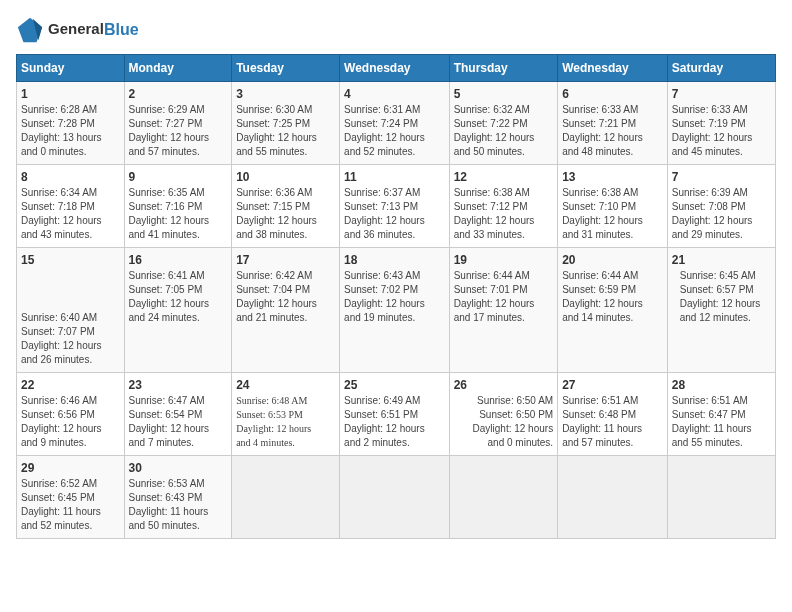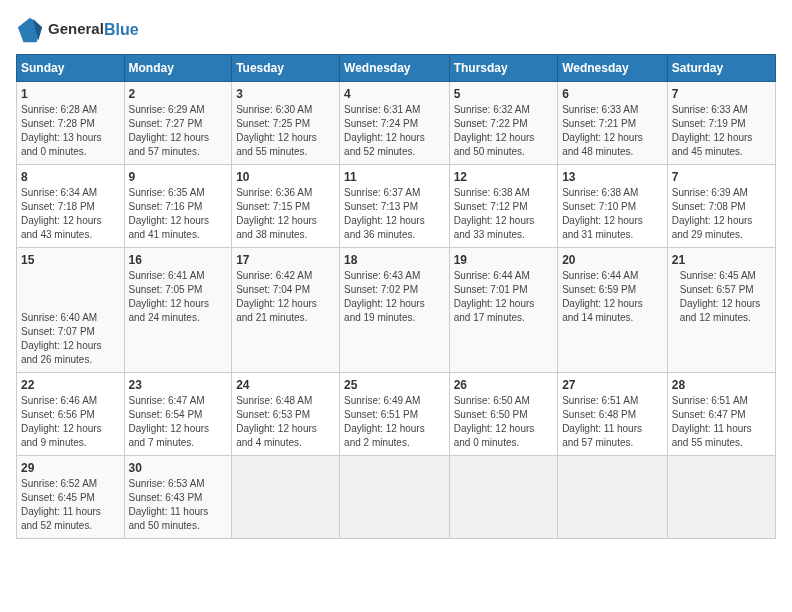--- a/index.html
+++ b/index.html
@@ -272,35 +272,35 @@
         </td>
         <td>
           <span class="day-number">23</span>
           <div class="day-info" style="white-space: pre-line;">Sunrise: 6:47 AM
 Sunset: 6:54 PM
 Daylight: 12 hours
 and 7 minutes.</div>
         </td>
         <td>
           <span class="day-number">24</span>
-          <div class="day-info" style="white-space: pre-line;">Sunrise: 6:48 AM
+          <div class="day-info" style="white-space: pre-line; font-family: Liberation Serif, serif;">Sunrise: 6:48 AM
 Sunset: 6:53 PM
 Daylight: 12 hours
 and 4 minutes.</div>
         </td>
         <td>
           <span class="day-number">25</span>
           <div class="day-info" style="white-space: pre-line;">Sunrise: 6:49 AM
 Sunset: 6:51 PM
 Daylight: 12 hours
 and 2 minutes.</div>
         </td>
         <td>
           <span class="day-number">26</span>
-          <div class="day-info" style="white-space: pre-line;">Sunrise: 6:50 AM
+          <div class="day-info" style="white-space: pre-line; text-align: right;">Sunrise: 6:50 AM
 Sunset: 6:50 PM
 Daylight: 12 hours
 and 0 minutes.</div>
         </td>
         <td>
           <span class="day-number">27</span>
           <div class="day-info" style="white-space: pre-line;">Sunrise: 6:51 AM
 Sunset: 6:48 PM
 Daylight: 11 hours
 and 57 minutes.</div>

